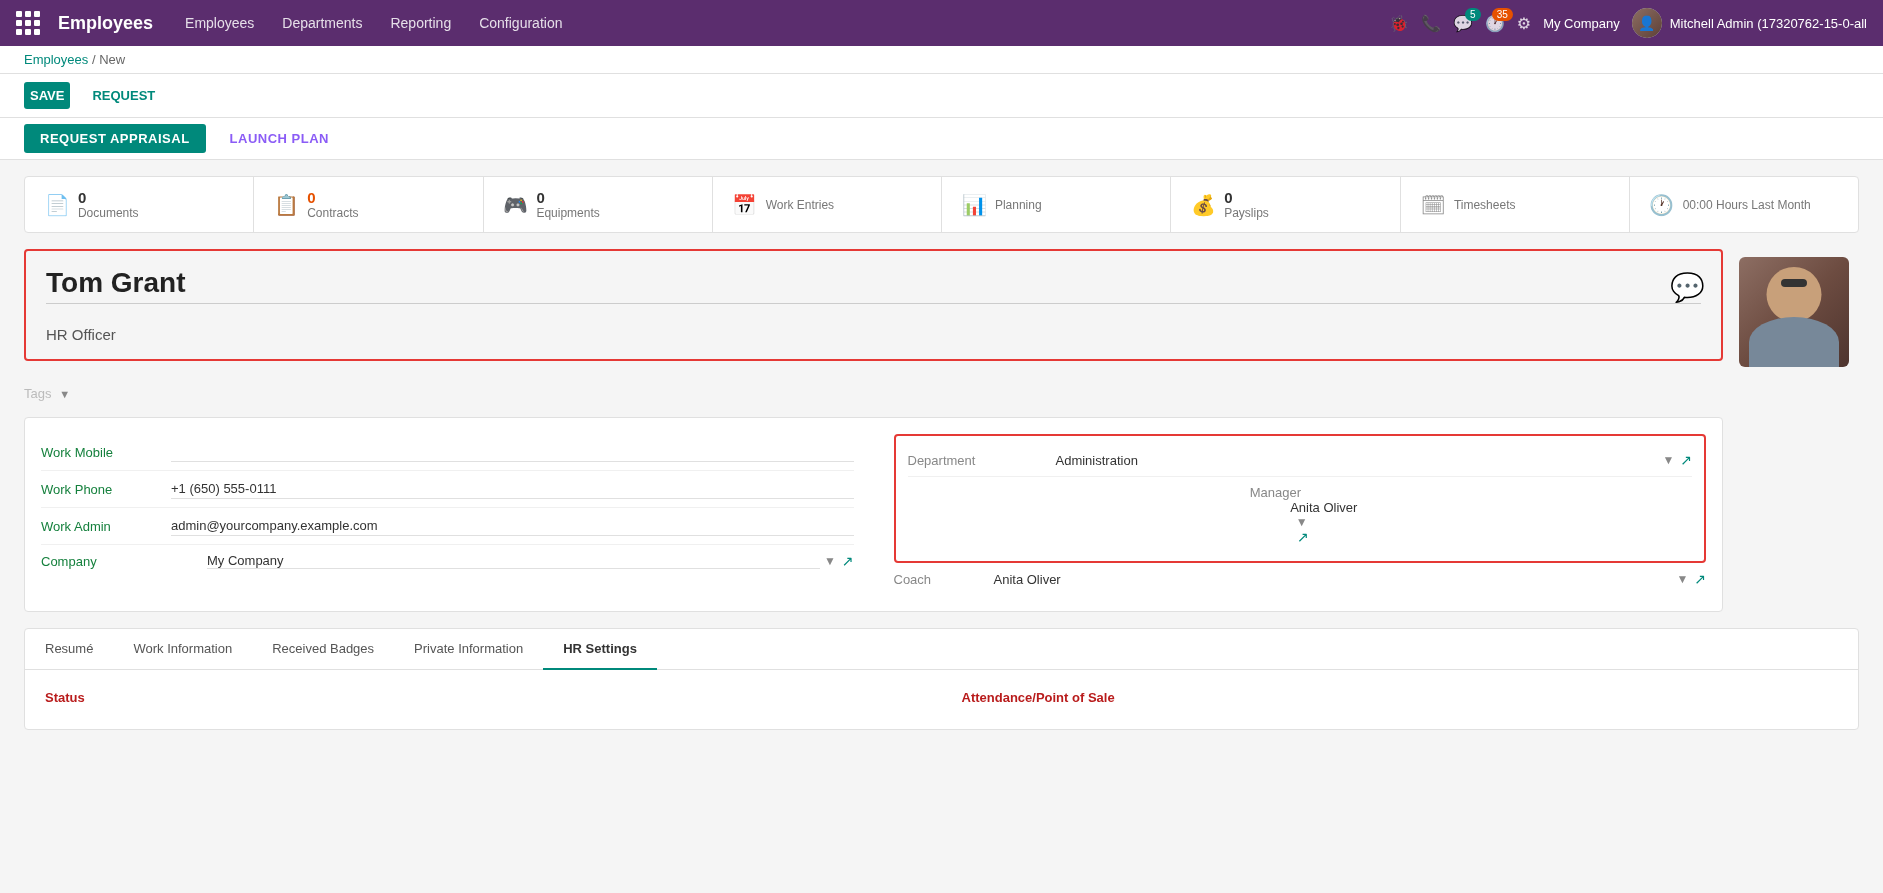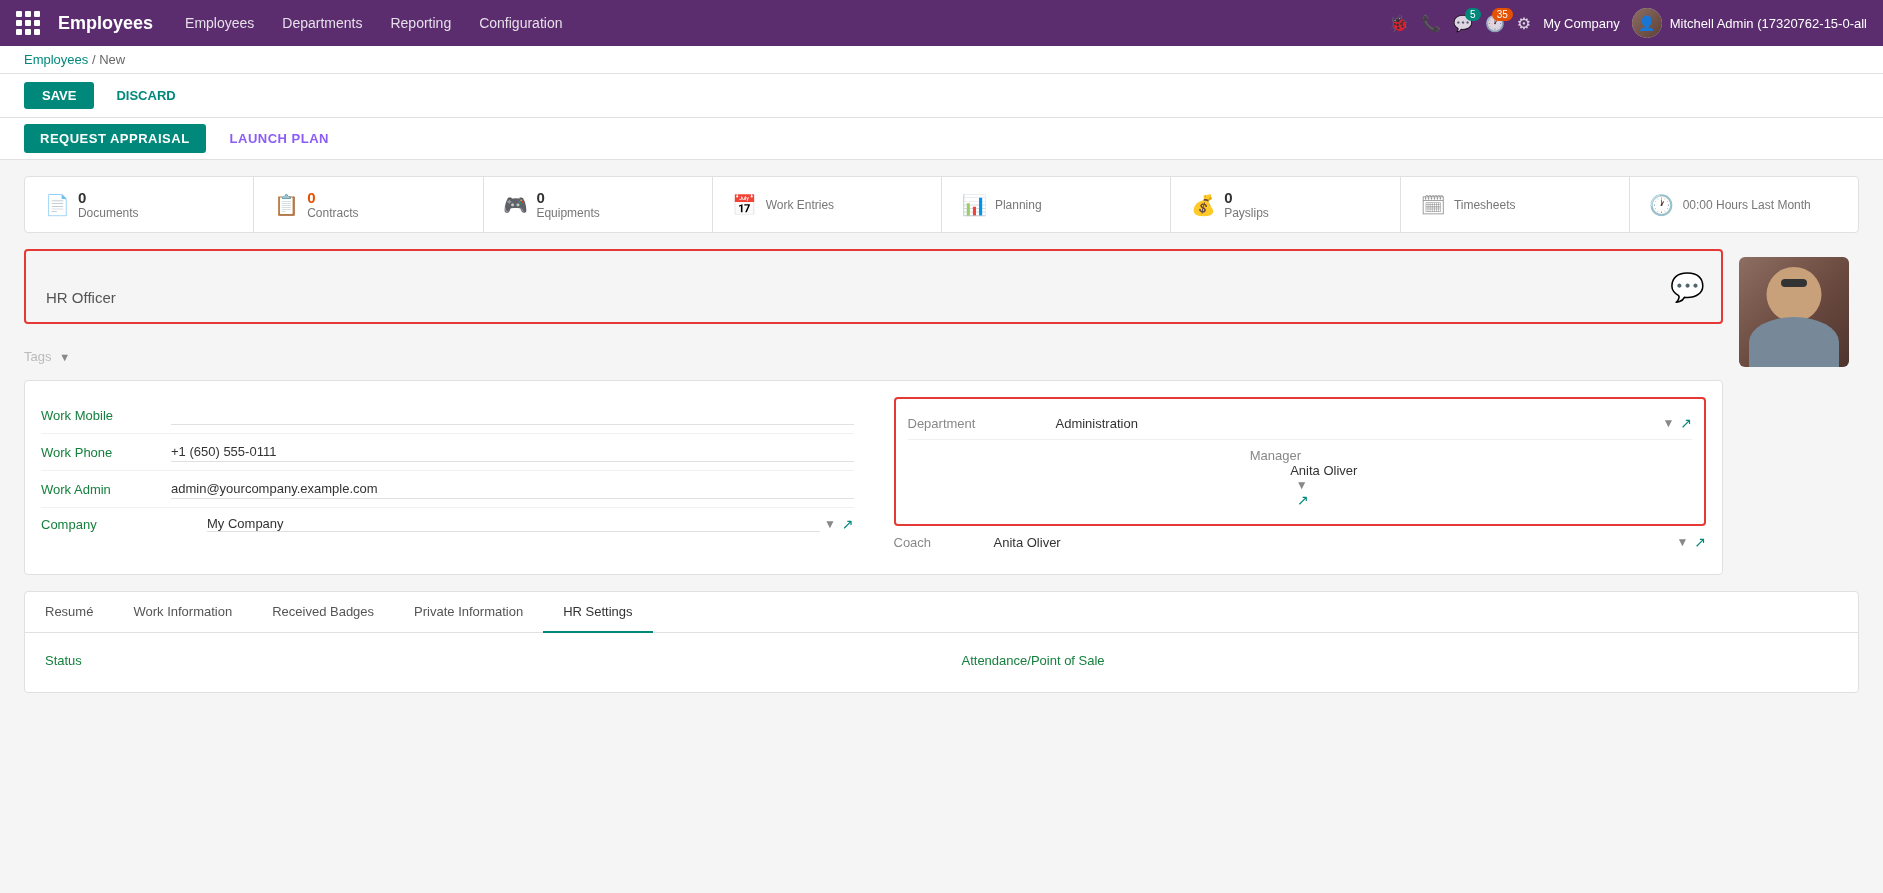--- a/index.html
+++ b/index.html
@@ -43,21 +43,21 @@
       font-size: 13px; color: #666;
     }
     .breadcrumb-bar a { color: #00897b; text-decoration: none; }
 
     
     .action-bar {
       background: #fff; padding: 8px 24px; display: flex; align-items: center; gap: 8px;
       border-bottom: 1px solid #e0e0e0;
     }
     .btn-save {
-      background: #00897b; color: #fff; border: none; padding: 6px 18px;
+      background: #00897b; color: #fff; border: none; padding: 6px 6px;
       font-size: 13px; font-weight: bold; cursor: pointer; border-radius: 3px;
     }
     .btn-discard {
       background: transparent; color: #00897b; border: none; padding: 6px 14px;
       font-size: 13px; font-weight: bold; cursor: pointer; border-radius: 3px;
     }
 
     
     .sec-action-bar {
       background: #fff; padding: 6px 24px; display: flex; align-items: center; gap: 8px;
@@ -153,30 +153,30 @@
       background: #fff; border: 1px solid #e0e0e0; border-radius: 4px;
     }
     .tabs-header {
       display: flex; border-bottom: 1px solid #e0e0e0;
     }
     .tab-item {
       padding: 12px 20px; font-size: 13px; cursor: pointer; color: #555;
       border-bottom: 2px solid transparent; margin-bottom: -1px;
     }
     .tab-item.active {
-      color: #333; font-weight: normal; border-bottom: 2px solid #00897b;
+      color: #333; font-weight: bold; border-bottom: 2px solid #00897b;
     }
     .tabs-body {
       padding: 20px;
     }
     .status-section {
       display: flex; gap: 40px;
     }
     .status-col { flex: 1; }
-    .status-label { color: #15803d; font-size: 13px; font-weight: normal; margin-bottom: 4px; }
+    .status-label { color: #b91c1c; font-size: 13px; font-weight: bold; margin-bottom: 4px; }
 
     
     .avatar-img {
       width: 110px; height: 110px; border-radius: 6px;
       background: linear-gradient(135deg, #8d6e63 0%, #6d4c41 50%, #4e342e 100%);
       position: relative; overflow: hidden;
       display: flex; align-items: flex-end; justify-content: center;
     }
   </style>
 </head>
@@ -224,21 +224,21 @@
 </nav>
 
 <div class="breadcrumb-bar">
   <a>Employees</a>
   <span> / </span>
   <span>New</span>
 </div>
 
 <div class="action-bar">
   <button class="btn-save">SAVE</button>
-  <button class="btn-discard">DISCARD</button>
+  <button class="btn-discard">REQUEST</button>
 </div>
 
 <div class="sec-action-bar">
   <button class="btn-request-appraisal">REQUEST APPRAISAL</button>
   <button class="btn-launch-plan">LAUNCH PLAN</button>
 </div>
 
 <div class="main-content">
 
   <div class="stat-tabs">
@@ -294,20 +294,21 @@
         <span class="stat-tab-label">00:00 Hours Last Month</span>
       </div>
     </div>
   </div>
 
   <div style="display:flex;gap:16px;margin-bottom:16px;">
 
     <div style="flex:1;">
 
       <div class="employee-name-box">
+        <input class="employee-name-input" type="text" value="Tom Grant" style="">
         <span class="chat-icon">💬</span>
         <div style="margin-top:12px;">
           <input class="employee-job-title" type="text" value="HR Officer" style="">
         </div>
       </div>
 
       <div class="tags-row">
         <span class="tags-label">Tags</span>
         <span style="color:#888;font-size:11px;margin-left:4px;">▼</span>
       </div>

